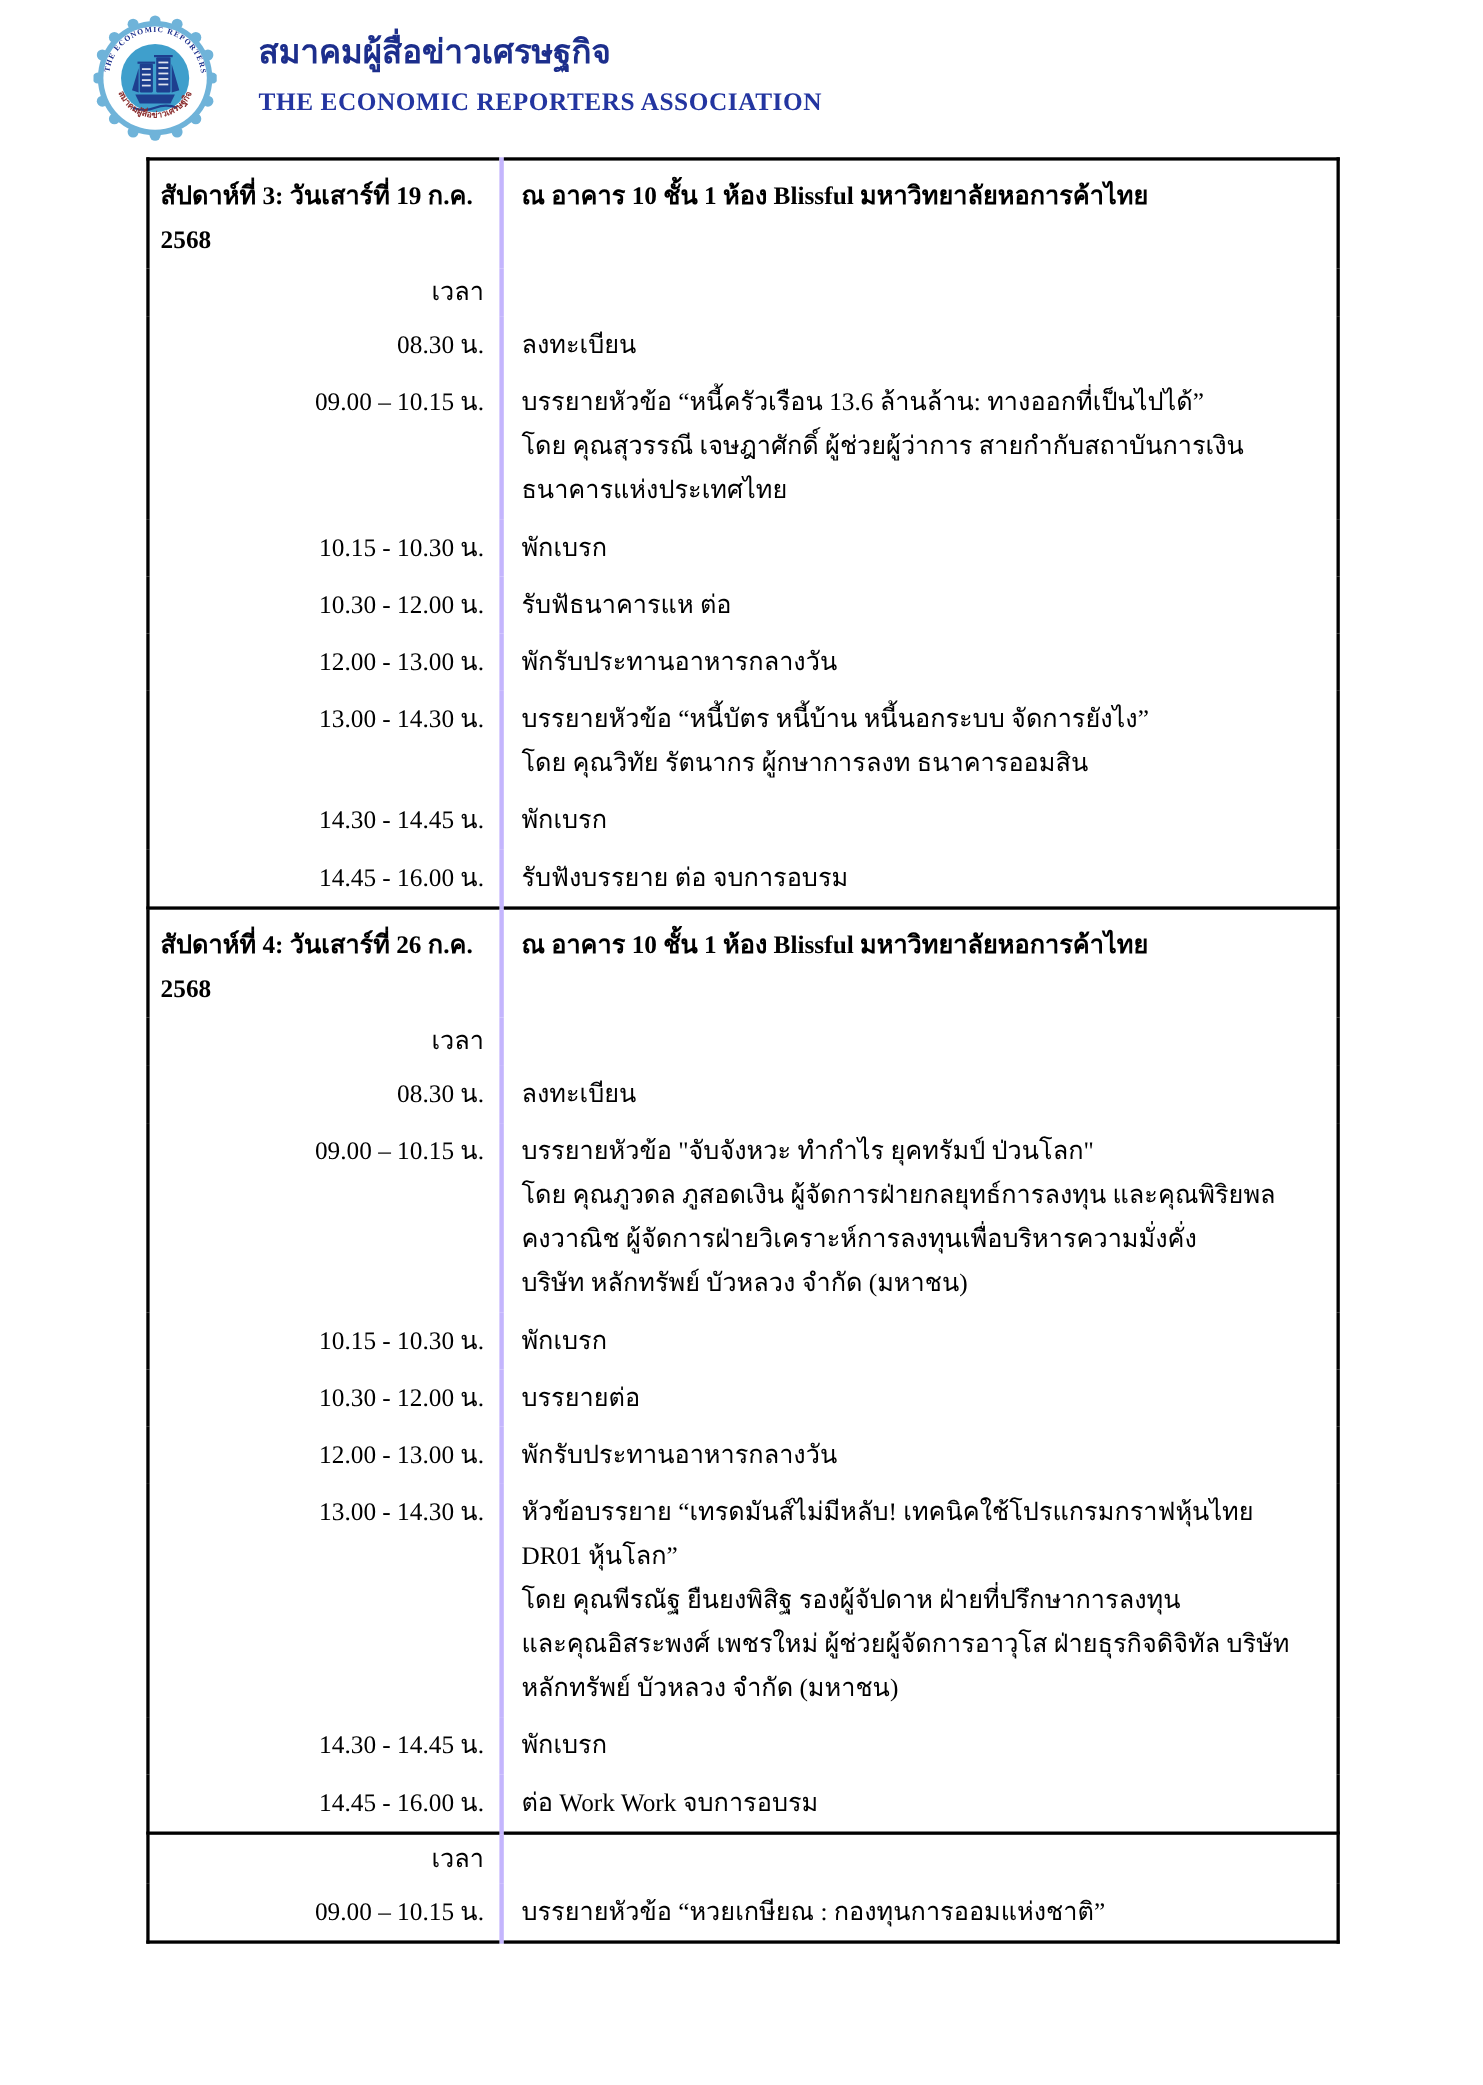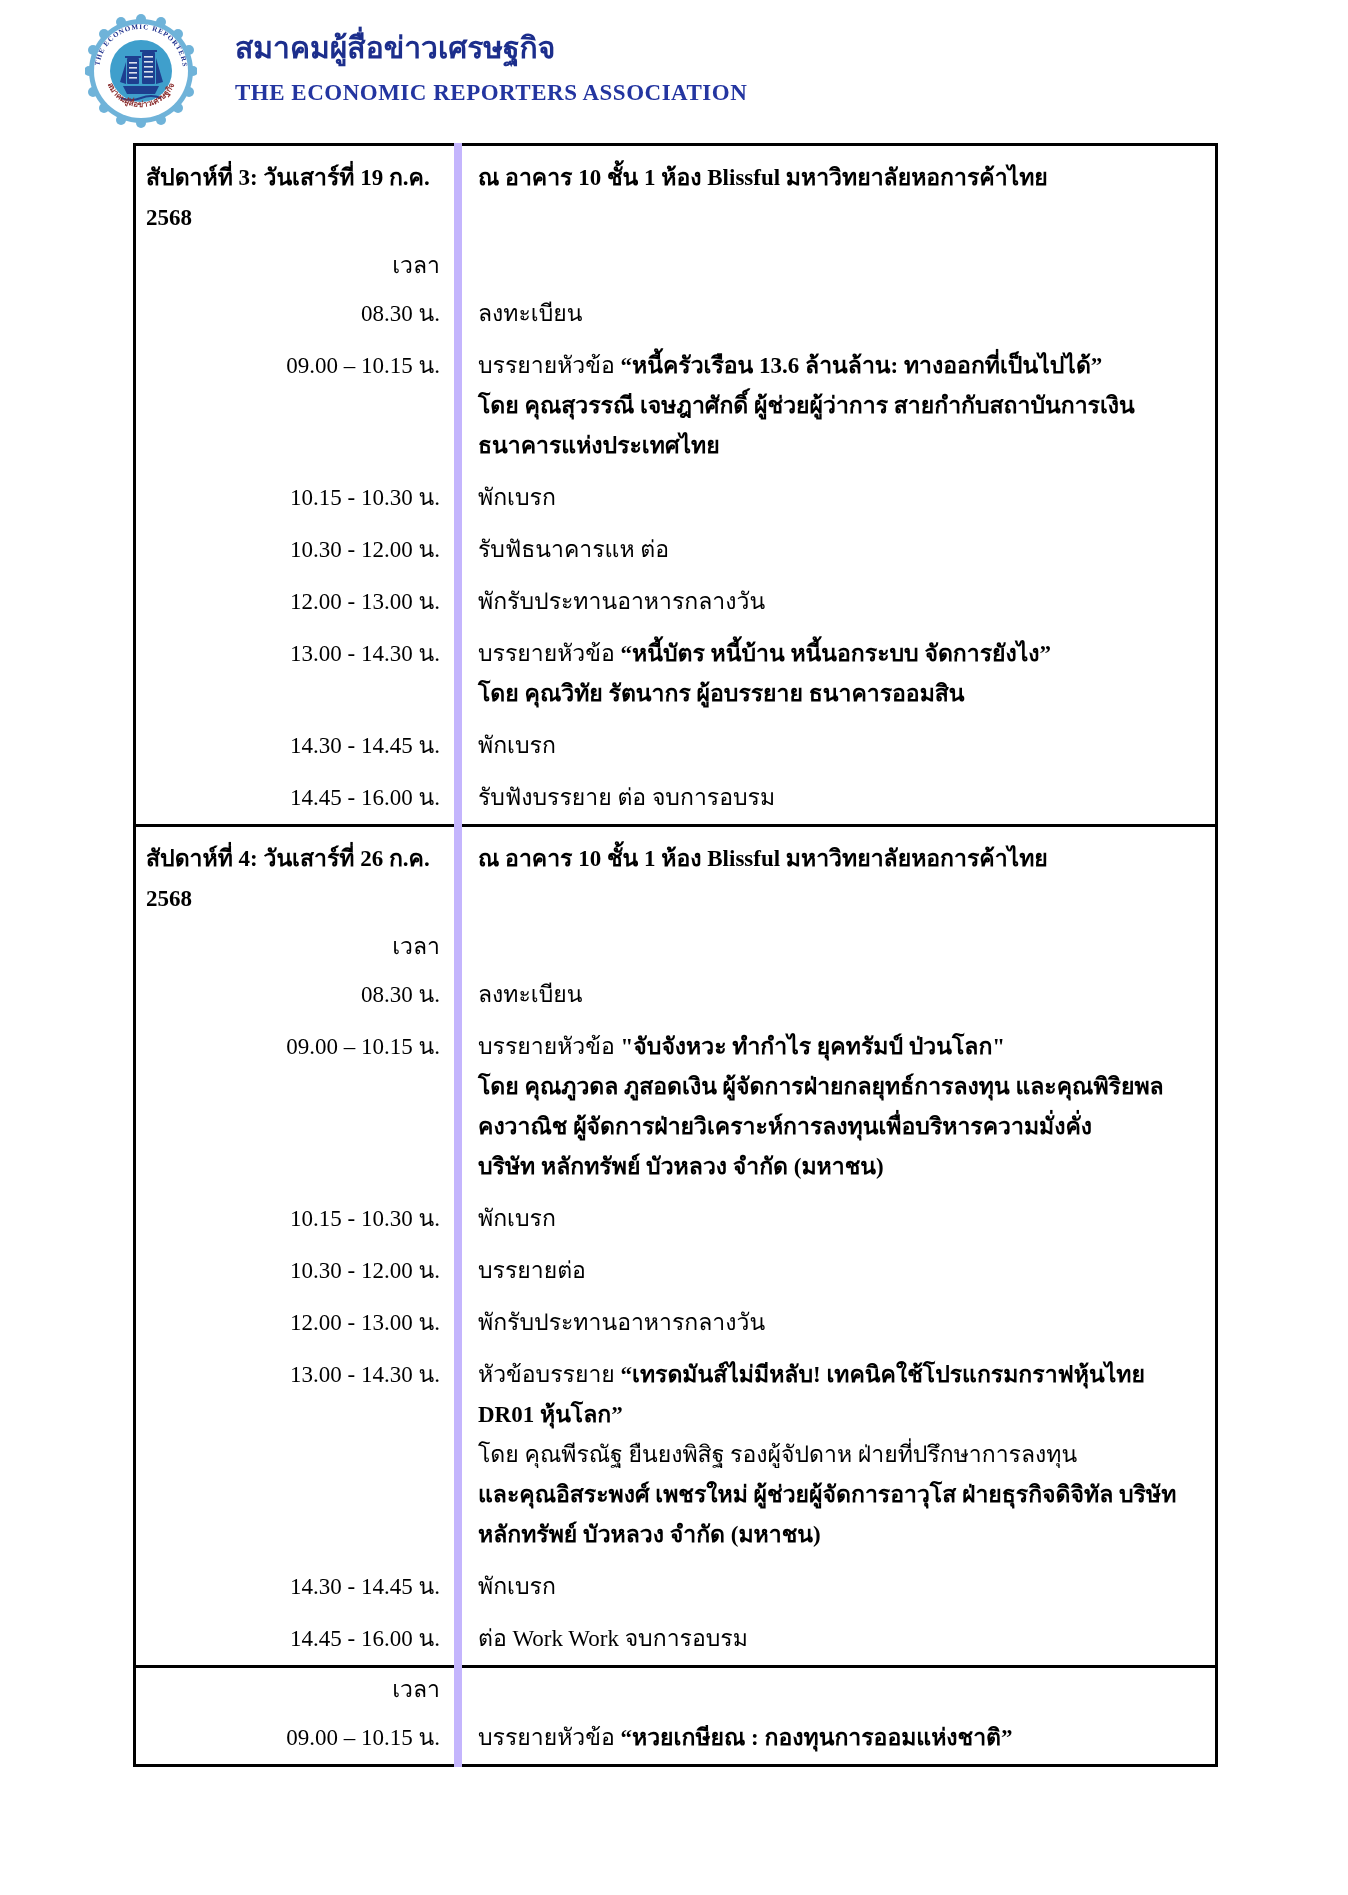--- a/index.html
+++ b/index.html
@@ -16,28 +16,28 @@
   .org-en{font-size:23px;font-weight:bold;color:#2335a0;margin-top:14px;letter-spacing:.5px;}
   
   table.schedule{
     position:absolute;left:133px;top:143px;
     width:1085px;border-collapse:collapse;table-layout:fixed;
     font-size:23px;
   }
   tbody.week{border:3px solid #000;}
   td{vertical-align:top;}
   td.lcol{
-    width:294px;border-right:8px solid #c4b5fd;
+    width:294px;border-right:4px solid #c4b5fd;
     text-align:right;padding:6px 14px 6px 10px;margin-top:22px;
   }
   td.rcol{padding:6px 10px 6px 16px;}
   tr.sec-head td.lcol{text-align:left;font-weight:bold;padding-top:12px;}
   tr.sec-head td.rcol{font-weight:bold;padding-top:12px;}
   .line{line-height:40px;min-height:40px;}
-  .b{font-weight:bold;}
+  .b{font-weight:normal;}
   tr.time-label-row td{padding-top:2px;padding-bottom:2px;}
 </style>
 </head>
 <body>
 
 <div class="letterhead">
   <svg class="logo" viewBox="0 0 112 118" xmlns="http://www.w3.org/2000/svg">
     <defs>
       <path id="arcTop" d="M 14,59 A 42,42 0 1 1 98,59" fill="none"></path>
       <path id="arcBottom" d="M 20,59 A 36,36 0 0 0 92,59" fill="none"></path>
@@ -160,21 +160,21 @@
         <td class="rcol">
           <div class="line"><span>พักรับประทานอาหารกลางวัน</span></div>
         </td>
       </tr>
       <tr>
         <td class="lcol">
           <div class="line">13.00 - 14.30 น.</div>
         </td>
         <td class="rcol">
           <div class="line"><span>บรรยายหัวข้อ </span><span class="b">“หนี้บัตร หนี้บ้าน หนี้นอกระบบ จัดการยังไง”</span></div>
-          <div class="line"><span class="b">โดย คุณวิทัย รัตนากร  ผู้อบรรยาย ธนาคารออมสิน</span></div>
+          <div class="line"><span class="b">โดย คุณวิทัย รัตนากร  ผู้กษาการลงท ธนาคารออมสิน</span></div>
         </td>
       </tr>
       <tr>
         <td class="lcol">
           <div class="line">14.30 - 14.45 น.</div>
         </td>
         <td class="rcol">
           <div class="line"><span>พักเบรก</span></div>
         </td>
       </tr>

